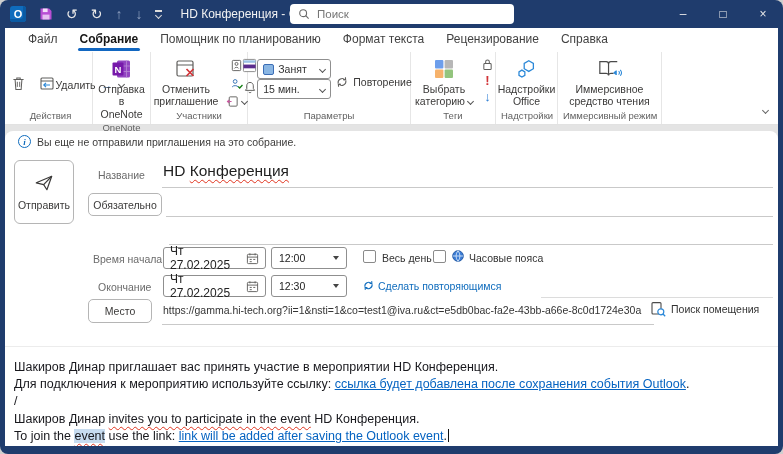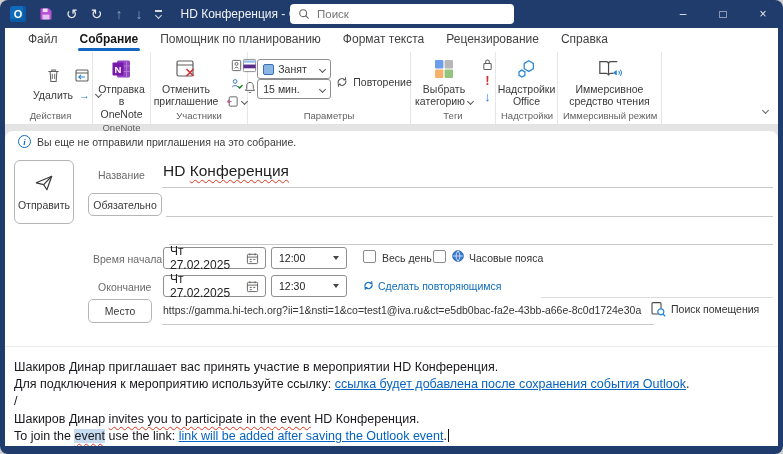--- a/index.html
+++ b/index.html
@@ -129,21 +129,21 @@
       <span class="tab active">Собрание</span>
       <span class="tab">Помощник по планированию</span>
       <span class="tab">Формат текста</span>
       <span class="tab">Рецензирование</span>
       <span class="tab">Справка</span>
     </div>
 
     <div class="ribbon">
 
       <div class="group" style="width:84px">
-        <div class="group-items" style="flex-direction:column; align-items:center;margin-left:33px;">
+        <div class="group-items" style="flex-direction:row; align-items:center;margin-left:33px;">
           <div style="display:flex; gap:12px; padding-top:3px;">
             <span>
               <svg width="17" height="17" viewBox="0 0 20 20">
                   <path d="M4 5.2h12M8 5V3.4h4V5M6 5.4l.9 11.6h6.2L14 5.4" stroke="#5f5e5c" stroke-width="1.2" fill="none"></path>
                   <path d="M8.6 8v6M11.4 8v6" stroke="#5f5e5c" stroke-width="1.1"></path>
                 </svg>
             </span>
             <span>
               <svg width="16" height="16" viewBox="0 0 16 16">
                   <rect x="2" y="3" width="12" height="11" rx="1" stroke="#5f5e5c" fill="#fff" stroke-width="1.1"></rect>

